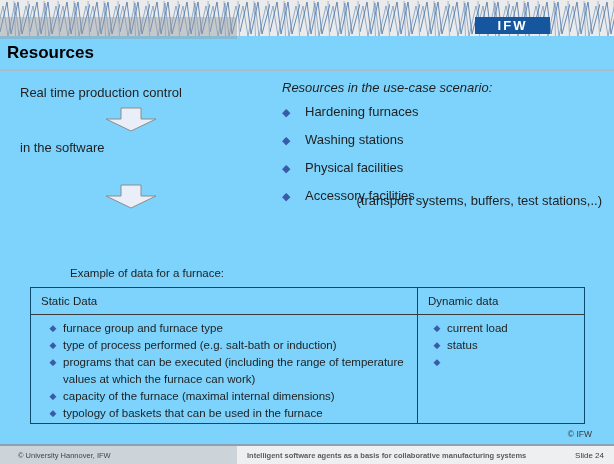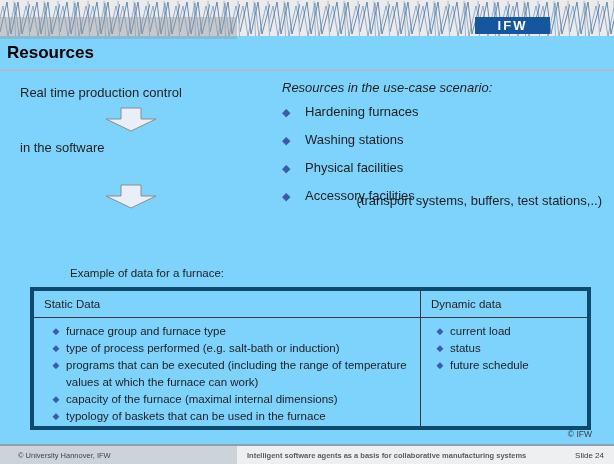--- a/index.html
+++ b/index.html
@@ -27,21 +27,21 @@
   .arrow2{top:184px;}
   
   .usecase-heading{position:absolute;left:282px;top:80px;font-style:italic;font-size:13px;}
   .usecase-list{position:absolute;left:282px;top:104px;width:320px;}
   .uc-row{display:flex;margin-bottom:12px;font-size:13px;line-height:16px;}
   .uc-diamond{width:23px;flex:0 0 23px;font-size:11px;line-height:16px;}
   .uc-sub{padding-left:23px;margin-top:-11px;margin-bottom:0;font-size:13px;line-height:16px;text-align:right;}
   
   .table-caption{position:absolute;left:38px;top:267px;font-size:11.5px;margin-left:32px;}
   .data-table{position:absolute;left:30px;top:287px;width:553px;height:135px;
-    border:4px solid #0c4a6e;display:flex;flex-direction:column;}
+    border:1px solid #0c4a6e;display:flex;flex-direction:column;}
   .thead{display:flex;height:26px;border-bottom:1px solid #3a3a3a;flex:0 0 26px;}
   .tbody{display:flex;flex:1 1 auto;}
   .cell-static{width:387px;flex:0 0 387px;border-right:1px solid #3a3a3a;box-sizing:border-box;}
   .cell-dynamic{flex:1 1 auto;}
   .th{display:flex;align-items:center;padding-left:10px;font-size:11.5px;}
   .tb{padding-top:5px;}
   .t-row{display:flex;font-size:11.5px;line-height:17px;}
   .t-diamond{flex:0 0 20px;width:20px;text-align:center;font-size:9px;line-height:17px;}
   .cell-static .t-row{padding-left:12px;}
   .cell-static .t-text{width:342px;}
@@ -151,21 +151,20 @@
         <div class="t-row">
           <span class="t-diamond" style="color:#3a5ba9;">◆</span>
           <span>current load</span>
         </div>
         <div class="t-row">
           <span class="t-diamond" style="color:#3a5ba9;">◆</span>
           <span>status</span>
         </div>
         <div class="t-row">
           <span class="t-diamond" style="color:#3a5ba9;">◆</span>
-          <span>future schedule</span>
         </div>
       </div>
     </div>
   </div>
 
   <div class="copyright-note">© IFW</div>
 
   <div class="footer-bar">
     <div class="footer-leftband"></div>
     <div class="footer-text footer-left">© University Hannover, IFW</div>

